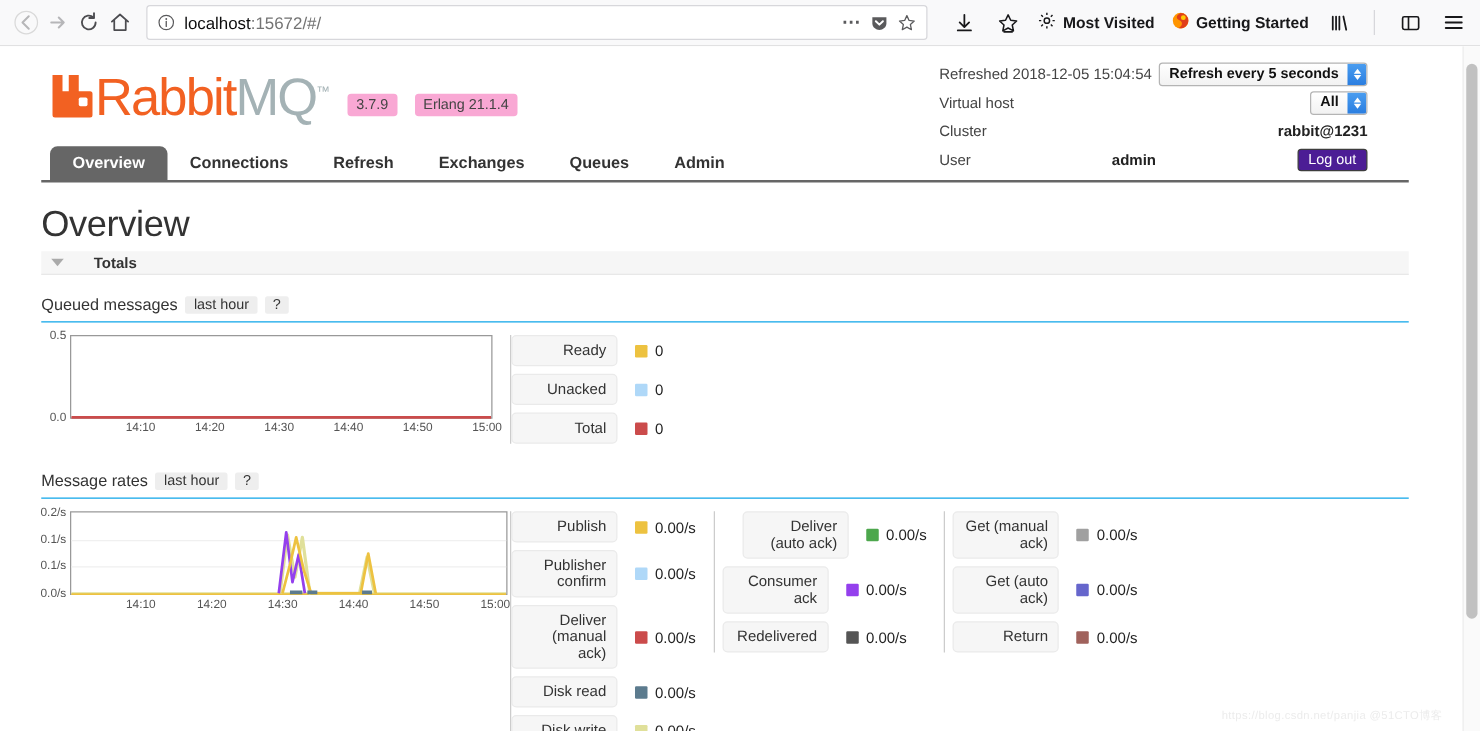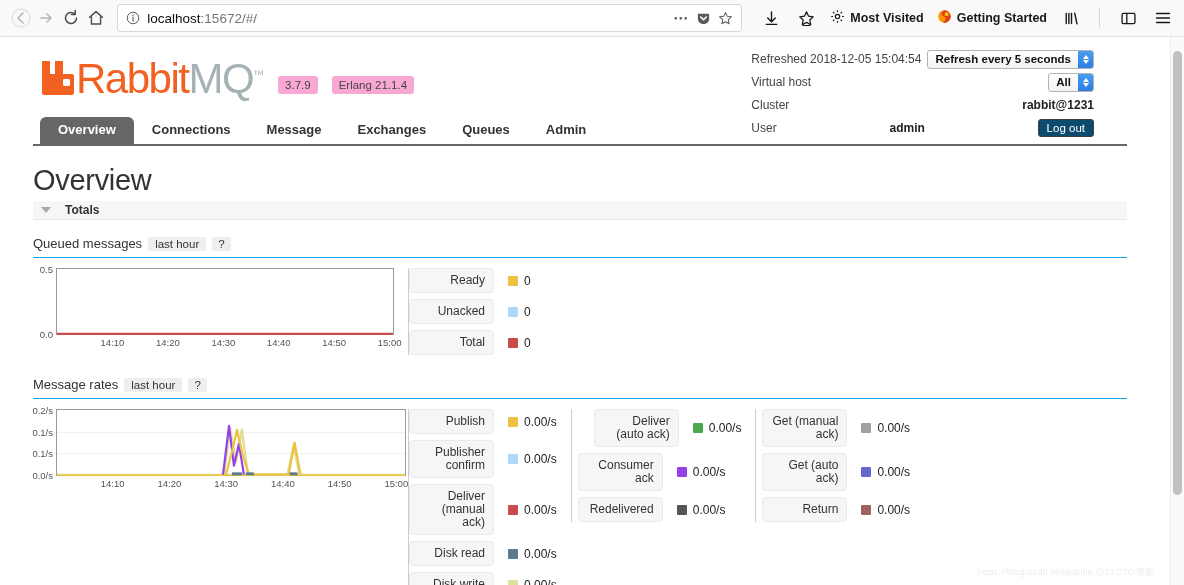--- a/index.html
+++ b/index.html
@@ -157,21 +157,21 @@
     display: flex; flex-direction: column;
     align-items: center; justify-content: center;
     color: #fff;
     gap: 1px;
   }
   .arrows .ar { width: 0; height: 0; border-left: 3.5px solid transparent; border-right: 3.5px solid transparent; }
   .arrows .up { border-bottom: 4px solid #fff; }
   .arrows .dn { border-top: 4px solid #fff; }
 
   .logout-btn {
-    background: #0c4a6e;
+    background: #4c1d95;
     color: #fff;
     font-size: 11.5px;
     padding: 2px 8px;
     border-radius: 3px;
     border: 1px solid #3d3d3d;
     white-space: nowrap;
   }
 
   
   .tabs {
@@ -201,21 +201,21 @@
     font-size: 29px;
     font-weight: normal;
     color: #333;
     margin: 18px 0 2px 0;
     padding-left: 0px;
     letter-spacing: -0.3px;
   }
   .section-head {
     display: flex;
     align-items: center;
-    gap: 14px;
+    gap: 24px;
     height: 19px;
     background: #f6f6f6;
     border-bottom: 1px solid #e8e8e8;
     padding-left: 8px;
     margin-top: 4px;
   }
   .tri-down {
     width: 0; height: 0;
     border-left: 5px solid transparent;
     border-right: 5px solid transparent;
@@ -527,21 +527,21 @@
           <span class="lbl">User</span>
           <b>admin</b>
           <span class="logout-btn">Log out</span>
         </div>
       </div>
     </div>
 
     <div class="tabs">
       <span class="tab active">Overview</span>
       <span class="tab">Connections</span>
-      <span class="tab">Message</span>
+      <span class="tab">Refresh</span>
       <span class="tab">Exchanges</span>
       <span class="tab">Queues</span>
       <span class="tab">Admin</span>
     </div>
 
     <h1 class="page-title">Overview</h1>
 
     <div class="section-head">
       <span class="tri-down"></span>
       <span class="t">Totals</span>

